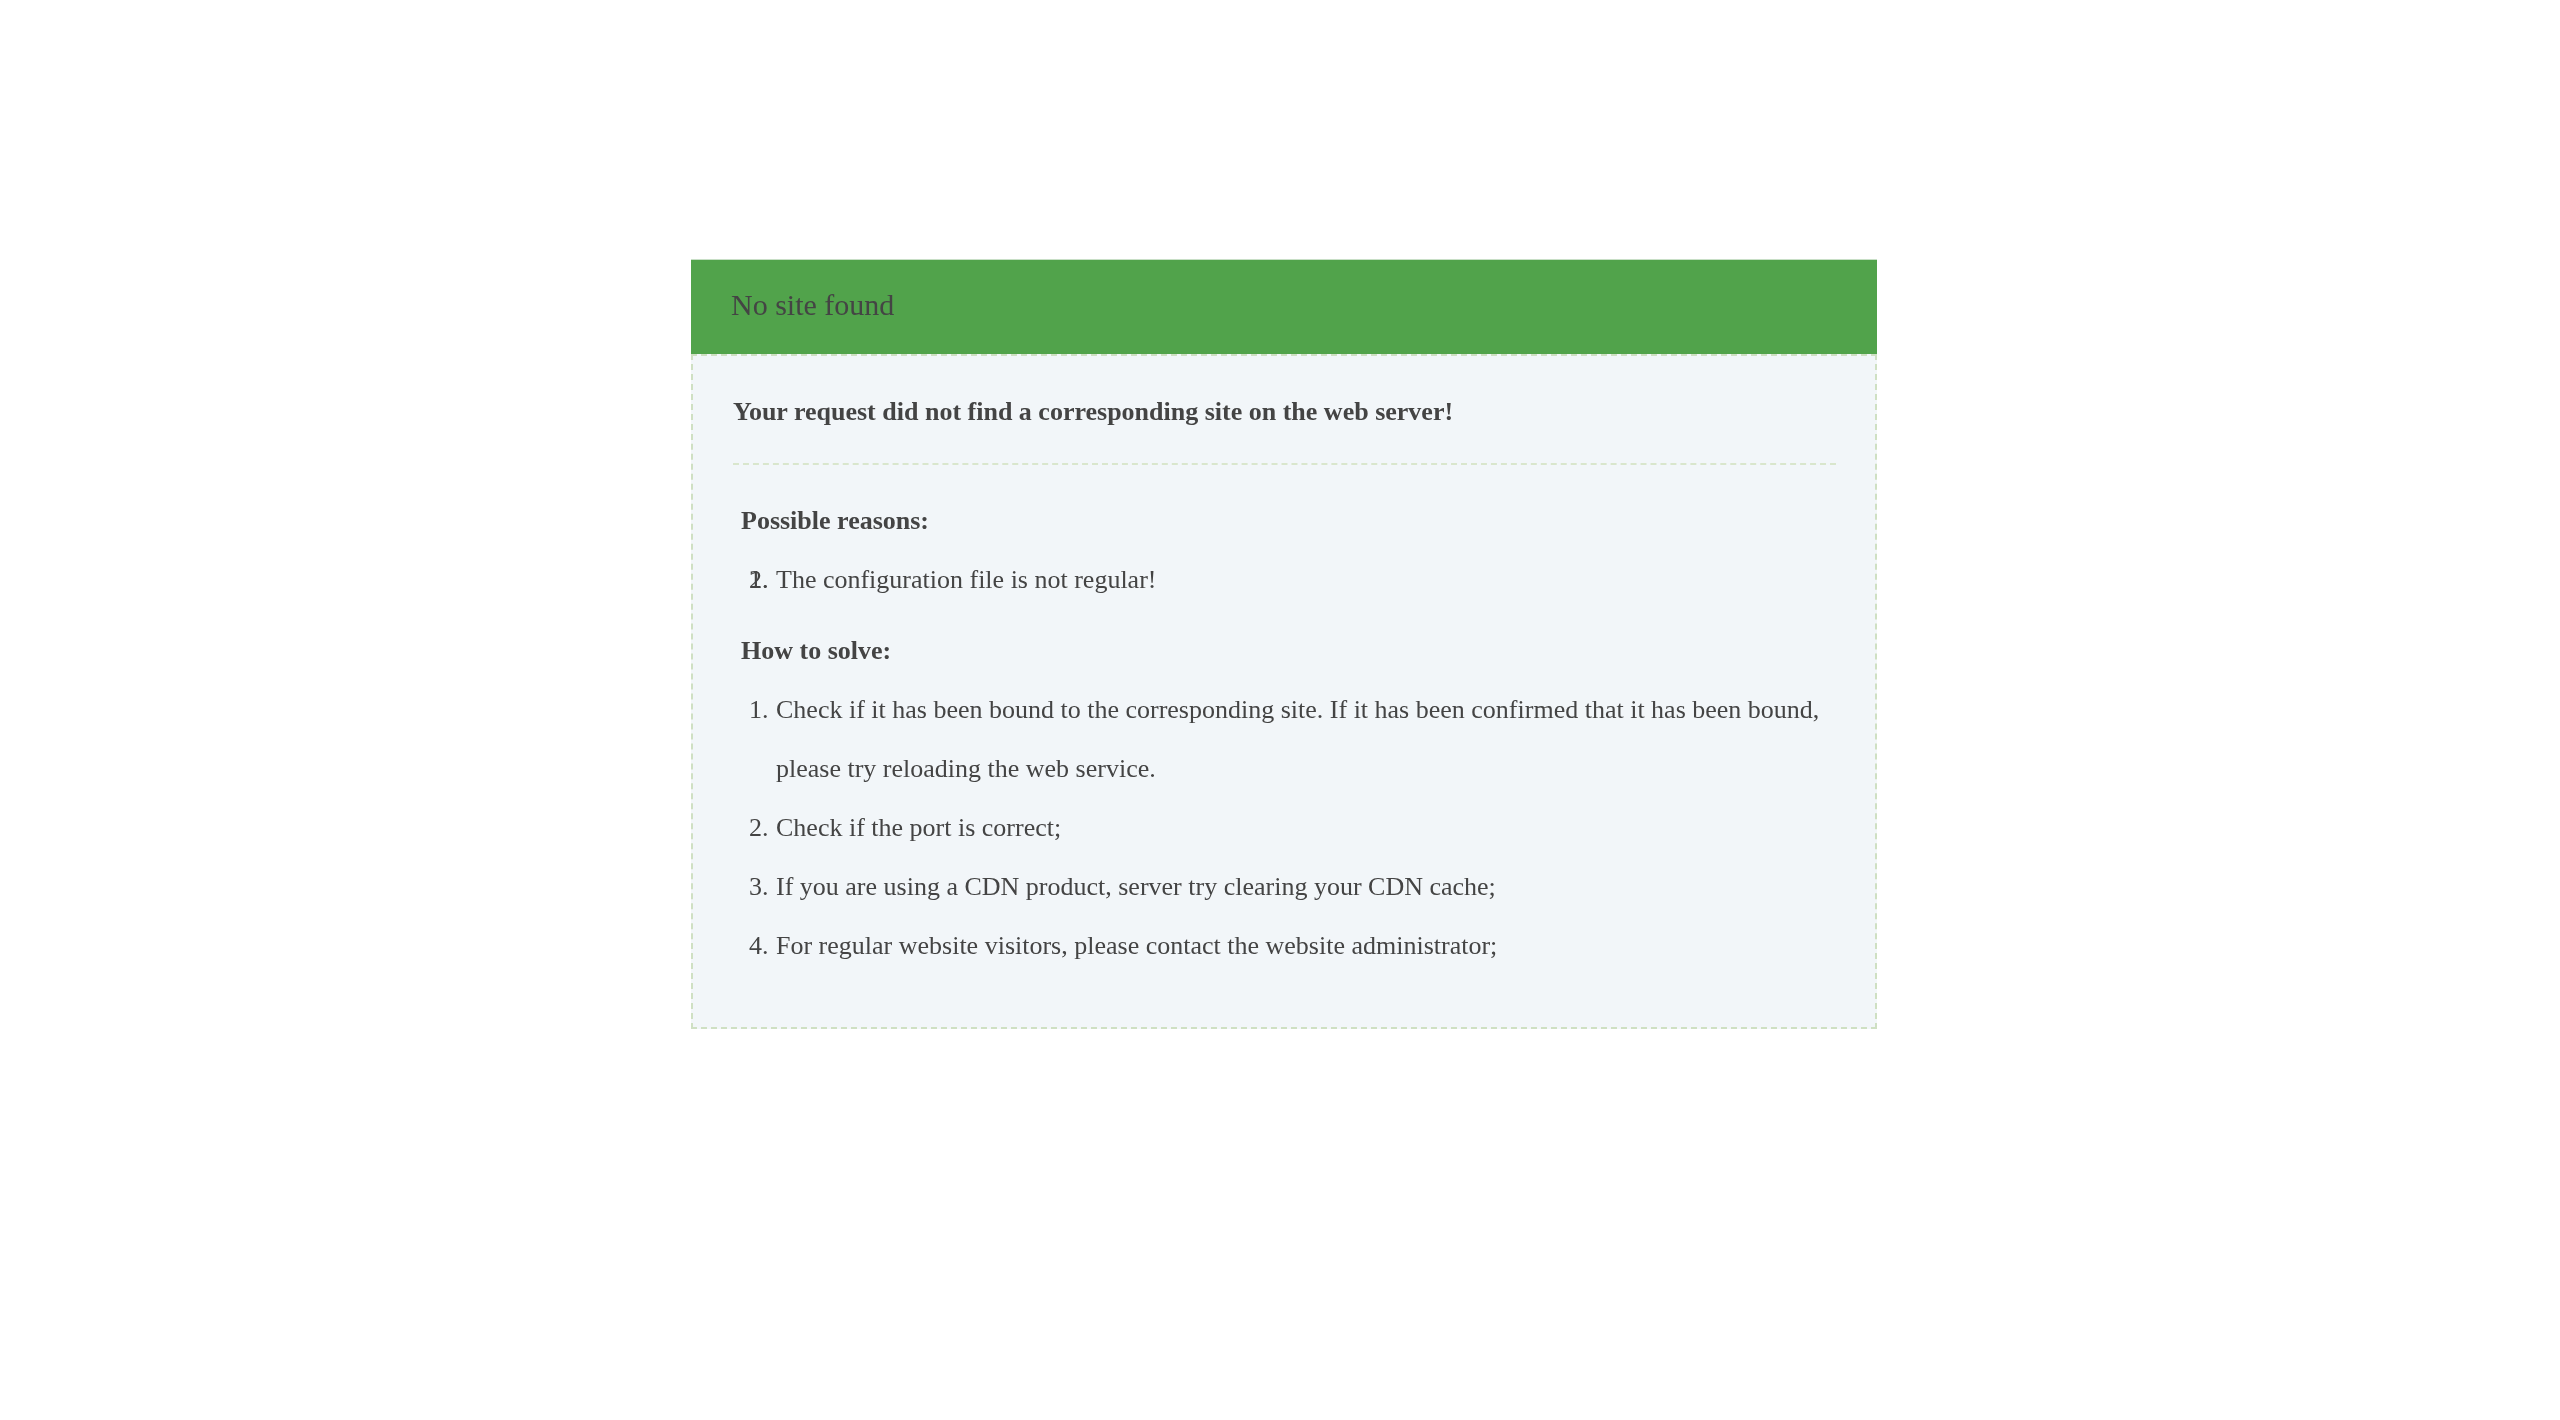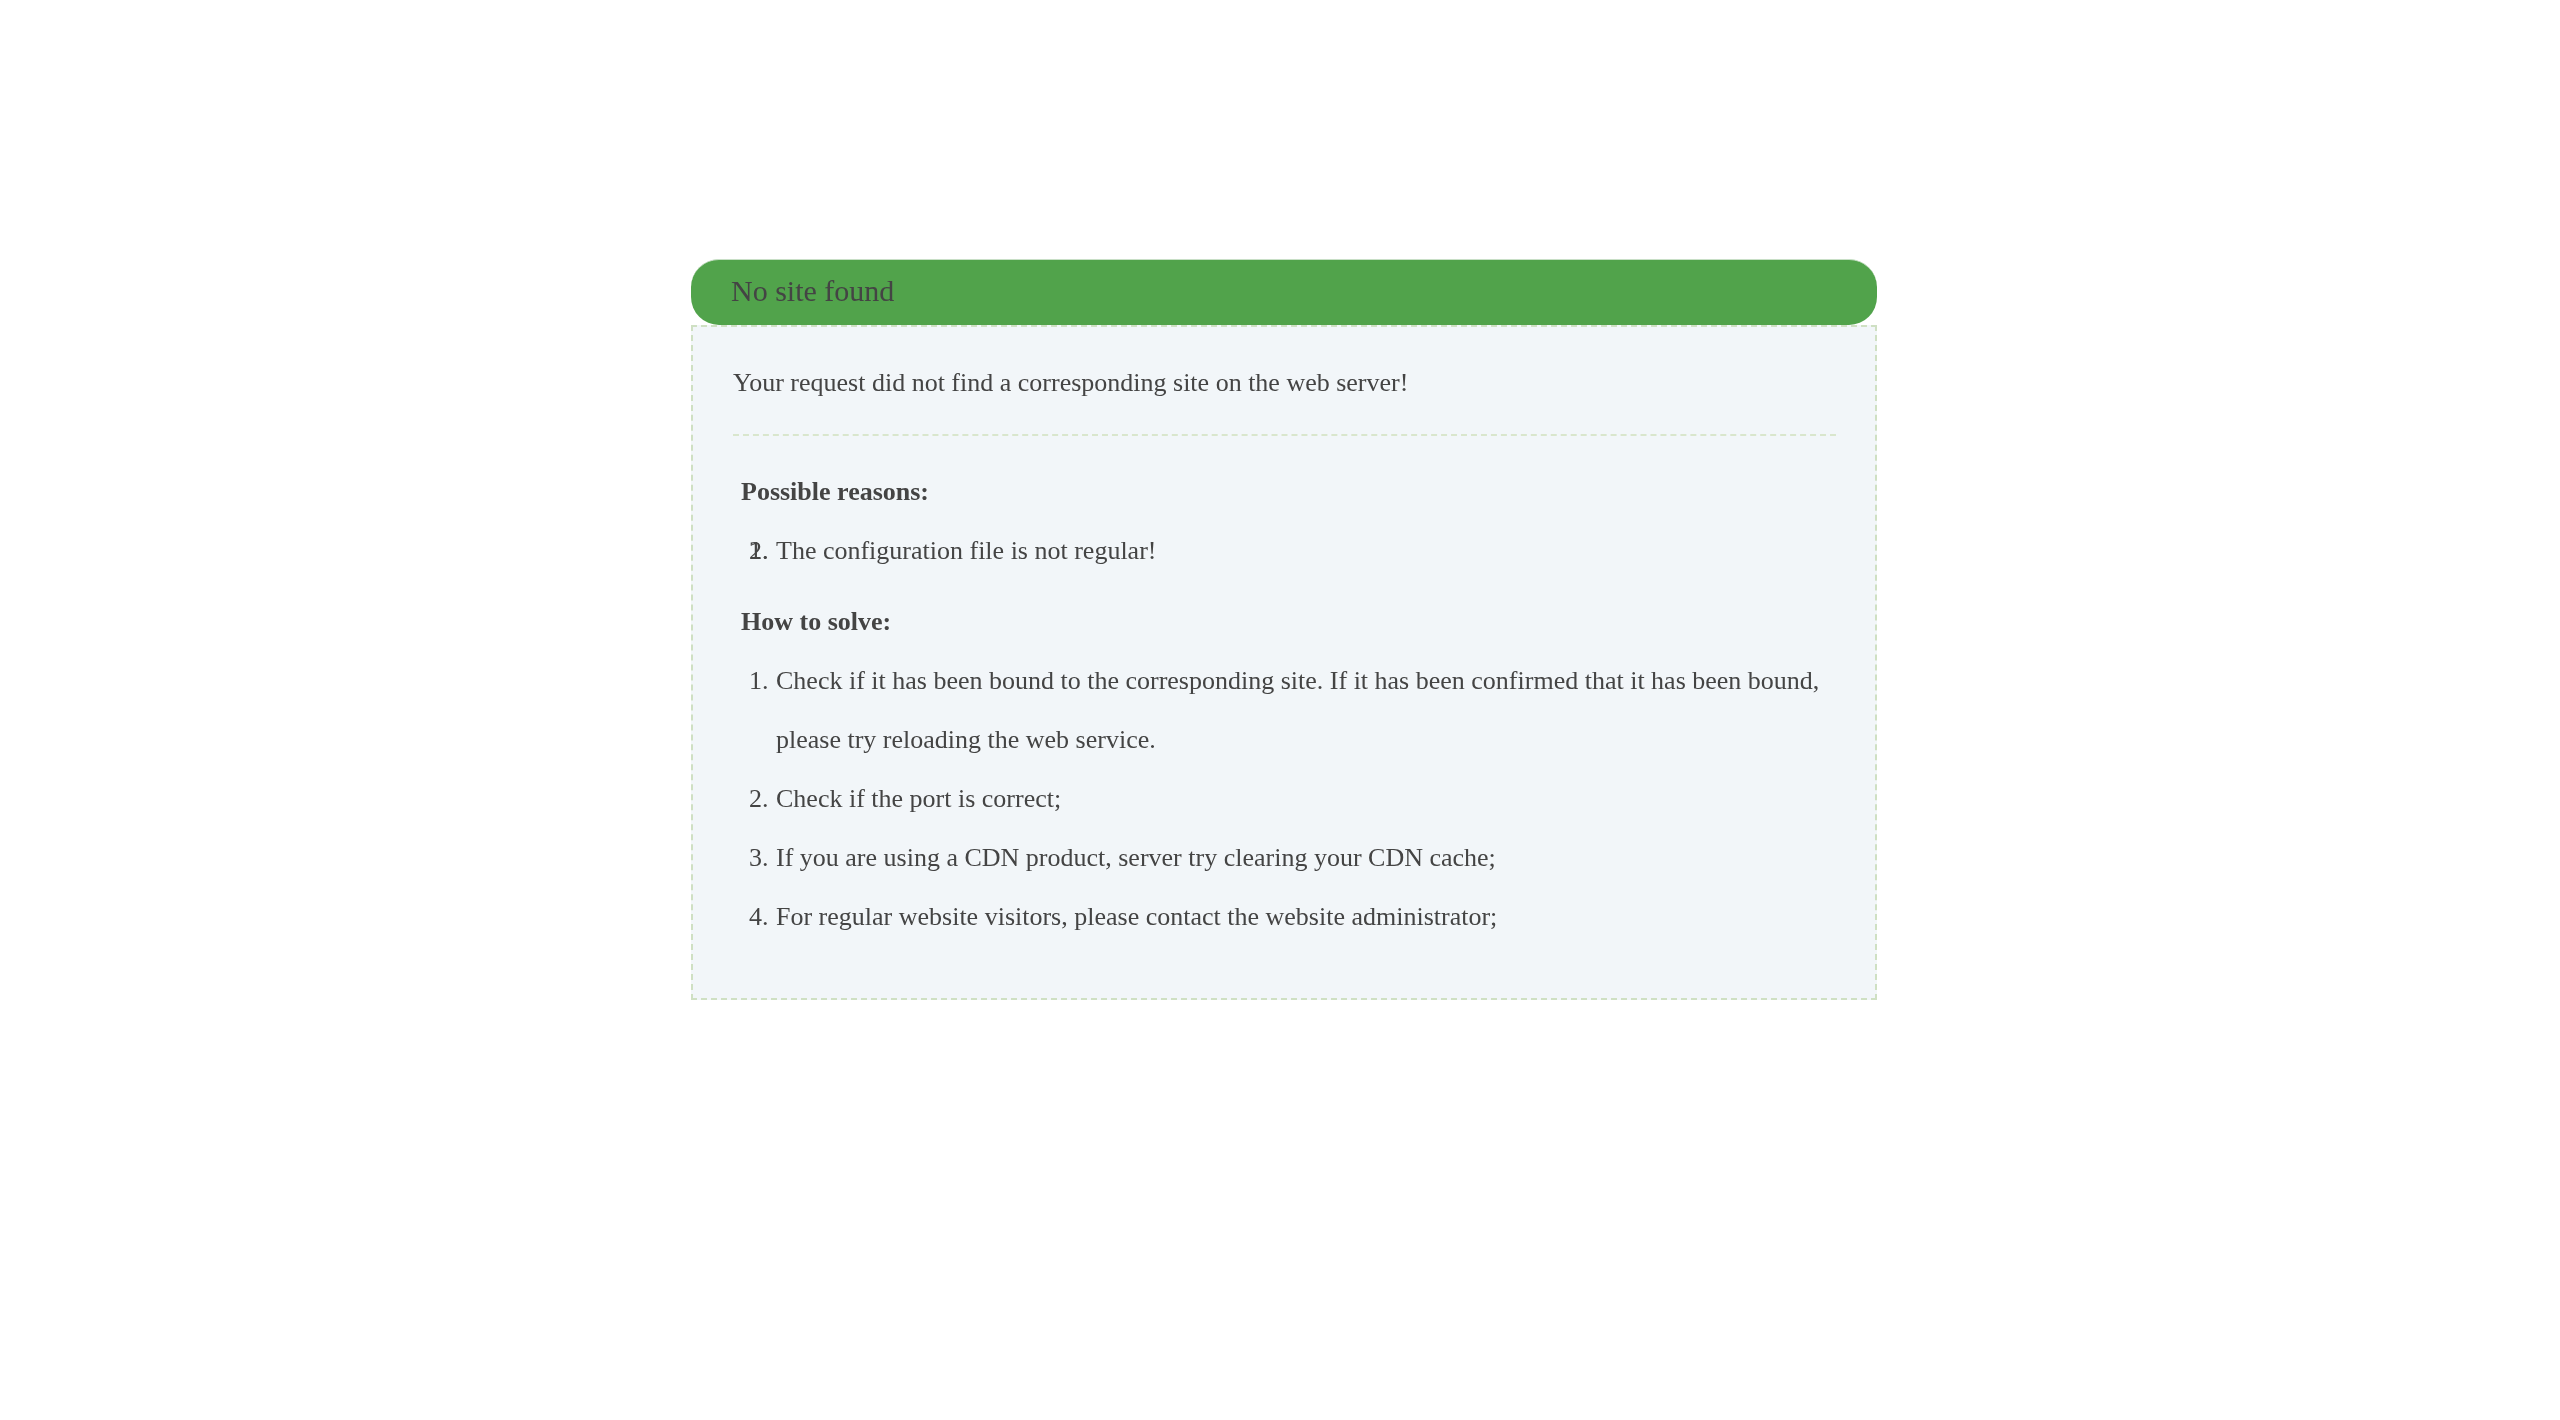--- a/index.html
+++ b/index.html
@@ -15,28 +15,27 @@
       color: #444444;
       position: relative;
     }
     .container {
       position: absolute;
       left: 691px;
       top: 259px;
       width: 1186px;
     }
     .header {
-      height: 66px;
+      height: 95px;
       background: #51a34b;
       border-top: 1px solid #c8dfc6;
       box-sizing: border-box;
       padding-left: 40px;
       display: flex;
       align-items: center;
-      border-radius: 28px;
     }
     .header h1 {
       margin: 0;
       font-weight: normal;
       font-size: 30px;
       color: #444444;
       line-height: 1;
       position: relative;
       top: -2px;
     }
@@ -47,21 +46,21 @@
       box-sizing: border-box;
       height: 675px;
       padding: 0 39px 0 40px;
       position: relative;
       overflow: visible;
     }
     .lead {
       margin: 0;
       padding-top: 39px;
       font-size: 26px;
-      font-weight: normal;
+      font-weight: bold;
       line-height: 34px;
       color: #444444;
     }
     .divider {
       margin: 0;
       margin-top: 34px;
       border: 0;
       border-top: 2px dashed #d9e6cd;
       height: 0;
     }

